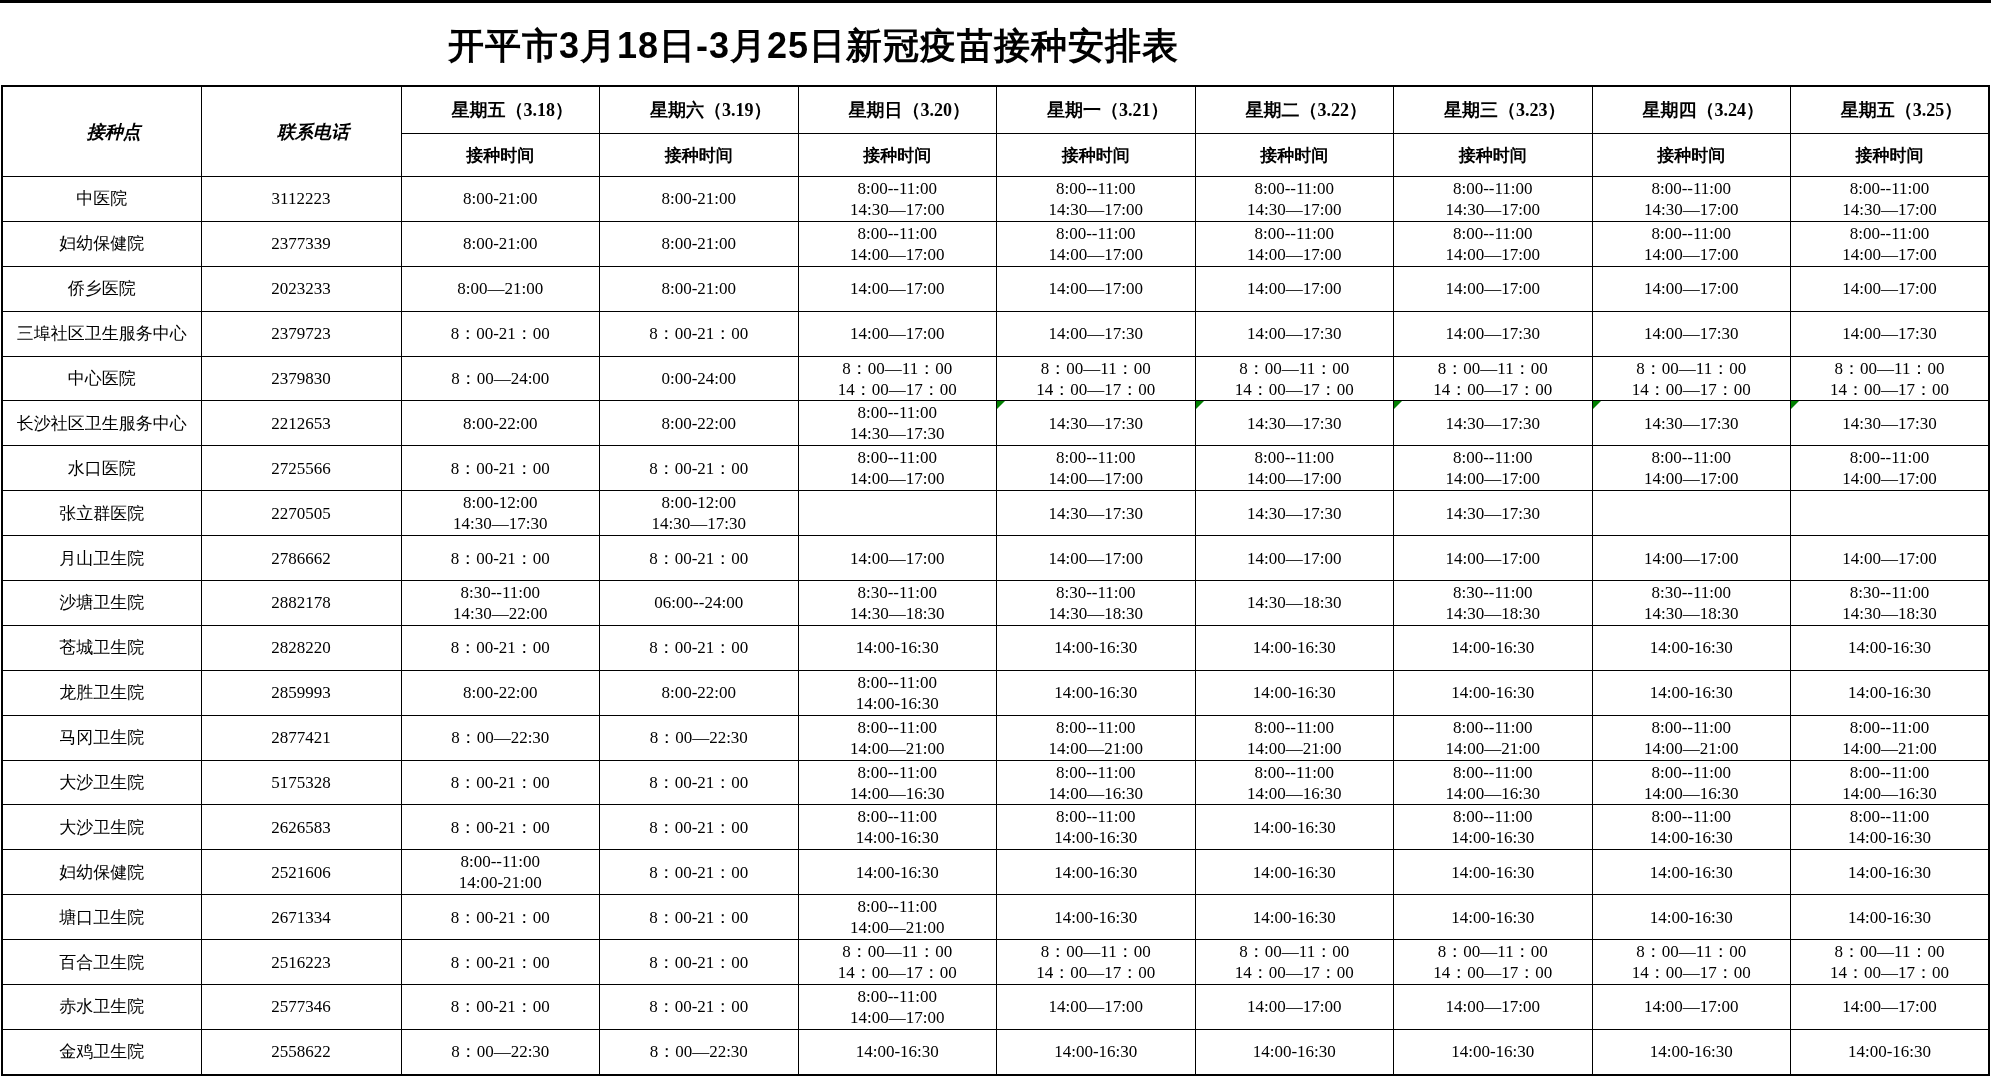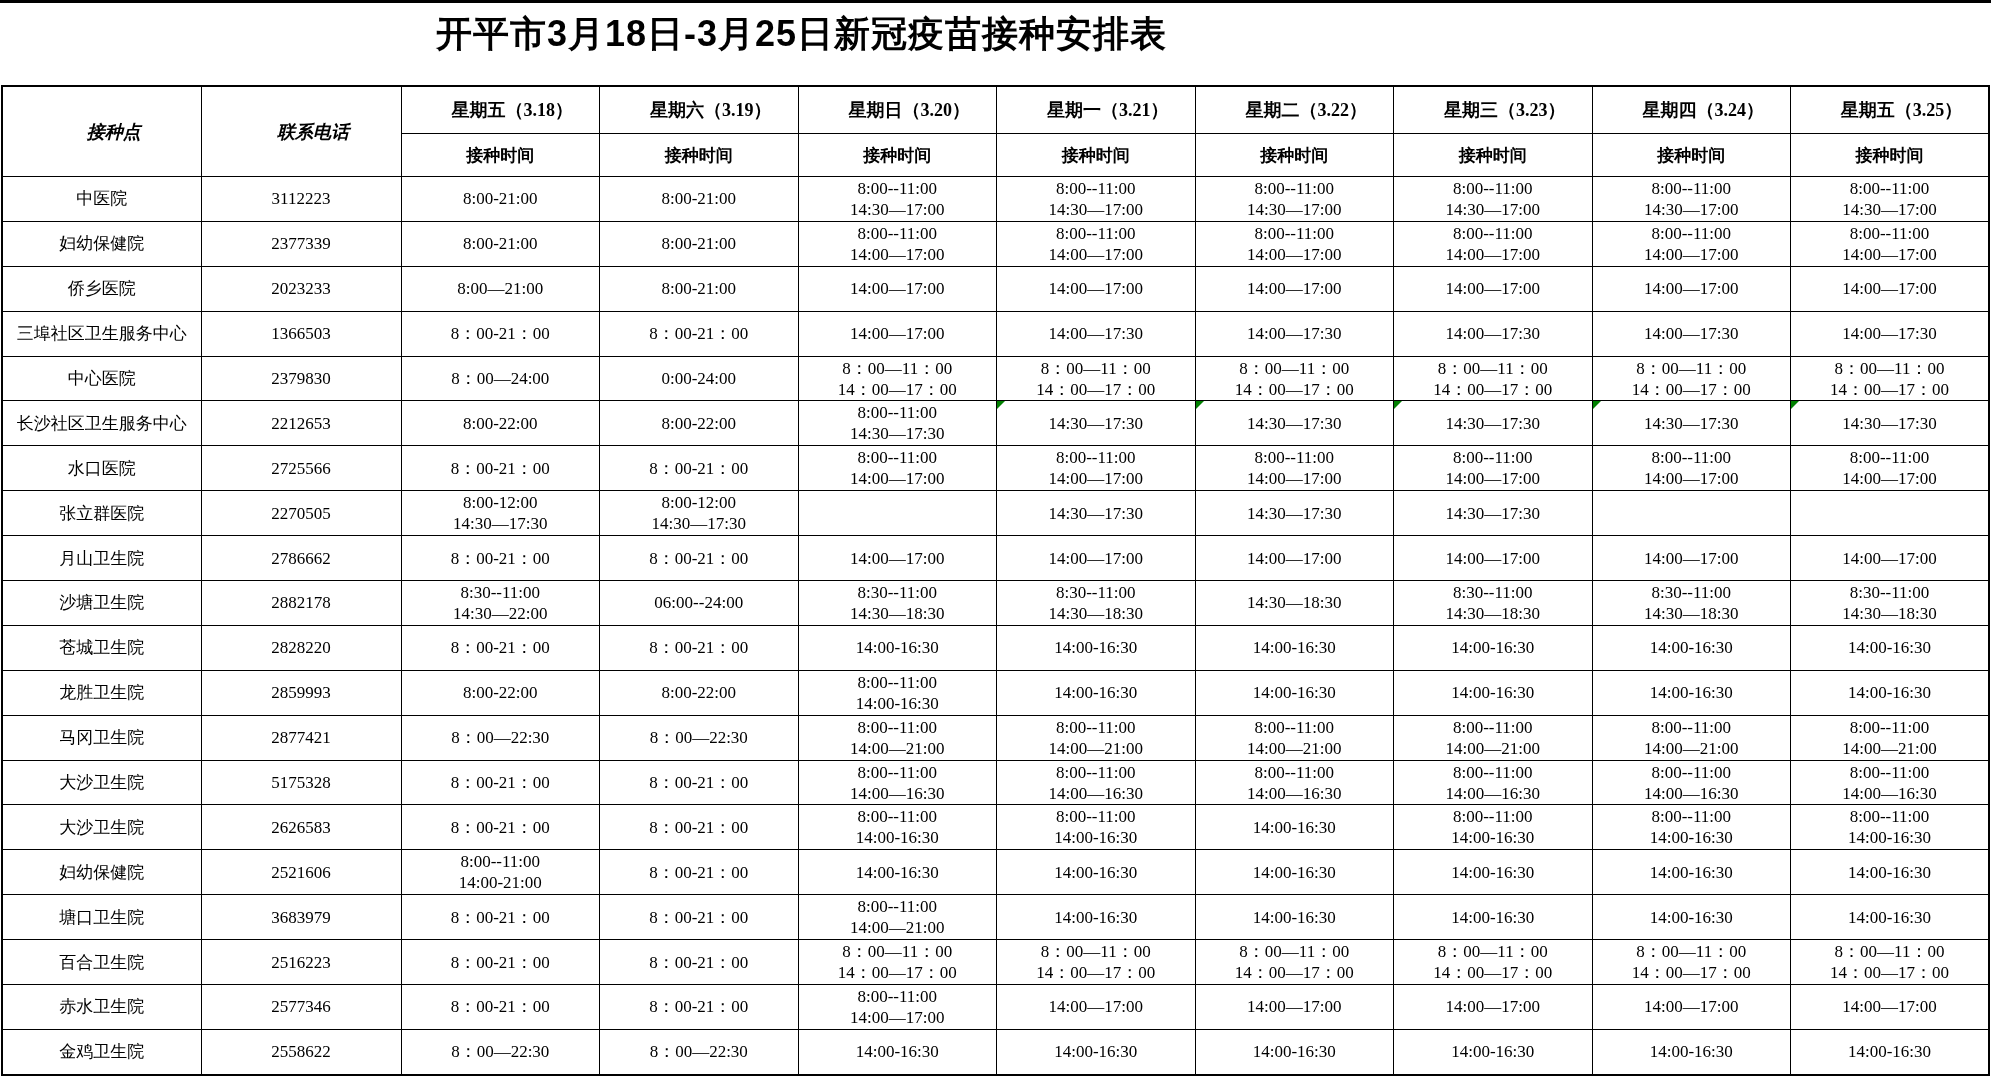--- a/index.html
+++ b/index.html
@@ -2,21 +2,21 @@
 <html style="--flag-green: #008000;"><head>
 <meta charset="utf-8">
 <style>
   html,body{margin:0;padding:0;background:#fff;}
   body{
     width:1991px;height:1077px;position:relative;overflow:hidden;
     font-family:"Liberation Serif","DejaVu Serif",serif;color:#000;
   }
   .topbar{position:absolute;top:0;left:0;width:1991px;height:3px;background:#000;}
   .title{
-    position:absolute;top:6px;left:0;width:1595px;margin:4px;text-align:center;
+    position:absolute;top:6px;left:0;width:1595px;margin:16px;text-align:center;
     font-family:"Liberation Sans","DejaVu Sans",sans-serif;
     font-size:36px;font-weight:bold;letter-spacing:1px;
   }
   table.schedule{
     position:absolute;top:85px;left:1px;width:1989px;
     border-collapse:collapse;table-layout:fixed;border:2px solid #000;
   }
   col.c-site{width:199px;}
   col.c-phone{width:200px;}
   th,td{
@@ -163,21 +163,21 @@
         </td>
         <td class="time">
           <div class="line">14:00—17:00</div>
         </td>
         <td class="time">
           <div class="line">14:00—17:00</div>
         </td>
       </tr>
       <tr>
         <td class="site">三埠社区卫生服务中心</td>
-        <td class="phone">1366503</td>
+        <td class="phone">2379723</td>
         <td class="time">
           <div class="line">8：00-21：00</div>
         </td>
         <td class="time">
           <div class="line">8：00-21：00</div>
         </td>
         <td class="time">
           <div class="line">14:00—17:00</div>
         </td>
         <td class="time">
@@ -566,21 +566,21 @@
         </td>
         <td class="time">
           <div class="line">14:00-16:30</div>
         </td>
         <td class="time">
           <div class="line">14:00-16:30</div>
         </td>
       </tr>
       <tr>
         <td class="site">塘口卫生院</td>
-        <td class="phone">3683979</td>
+        <td class="phone">2671334</td>
         <td class="time">
           <div class="line">8：00-21：00</div>
         </td>
         <td class="time">
           <div class="line">8：00-21：00</div>
         </td>
         <td class="time">
           <div class="line">8:00--11:00</div>
           <div class="line">14:00—21:00</div>
         </td>

